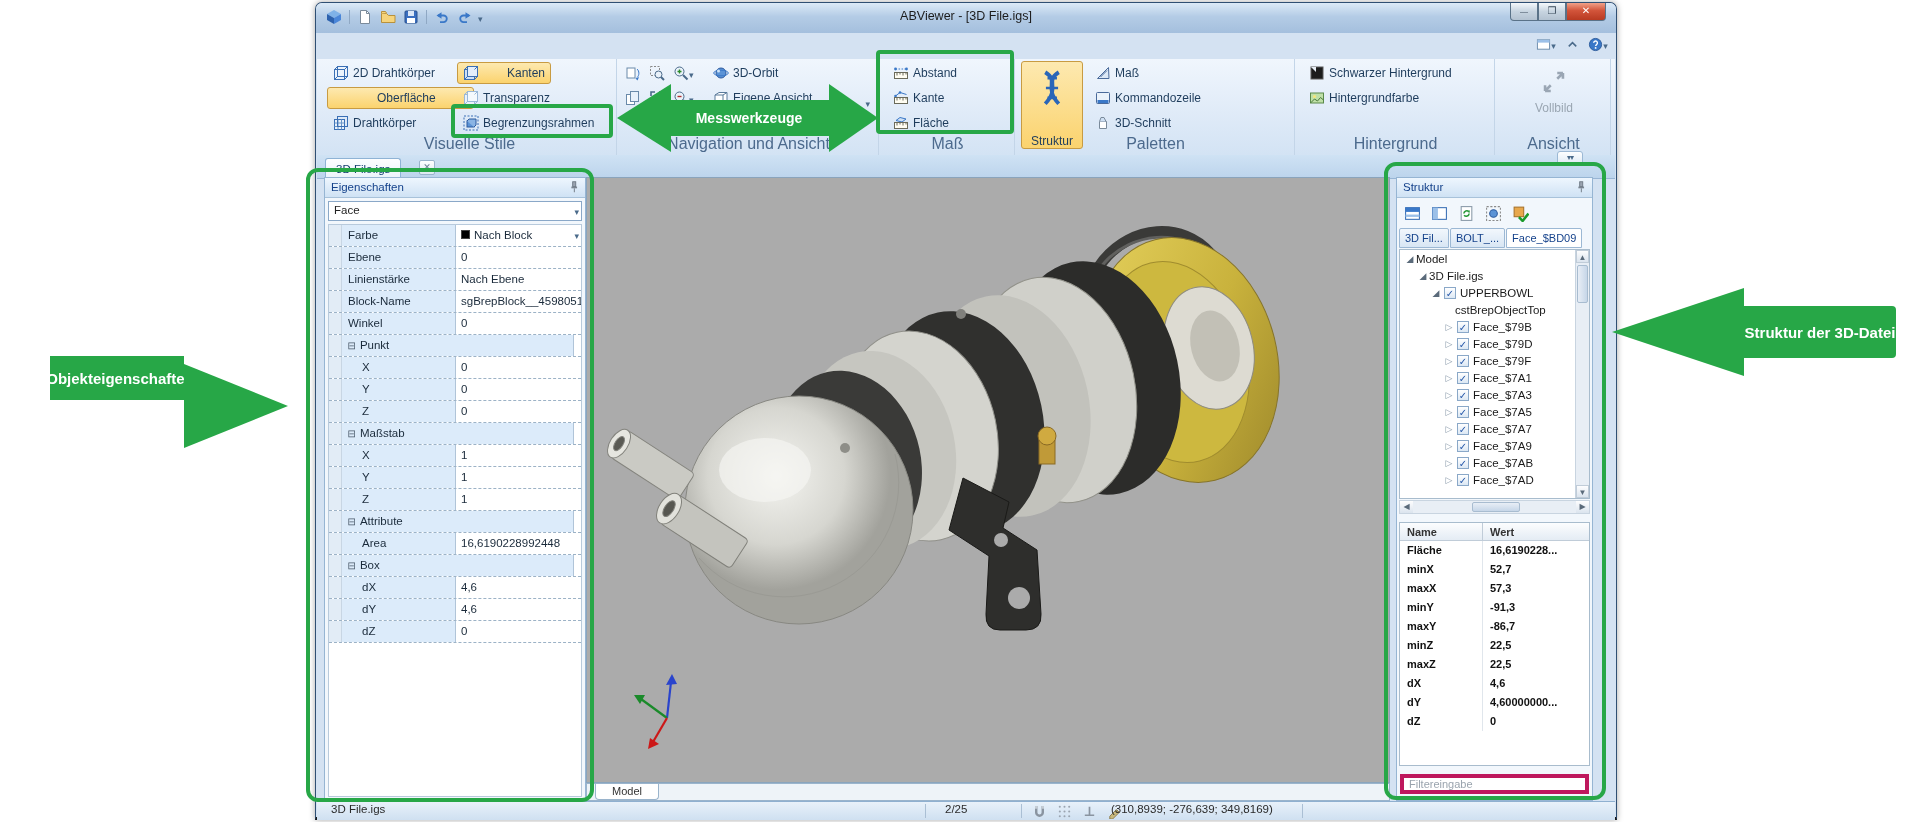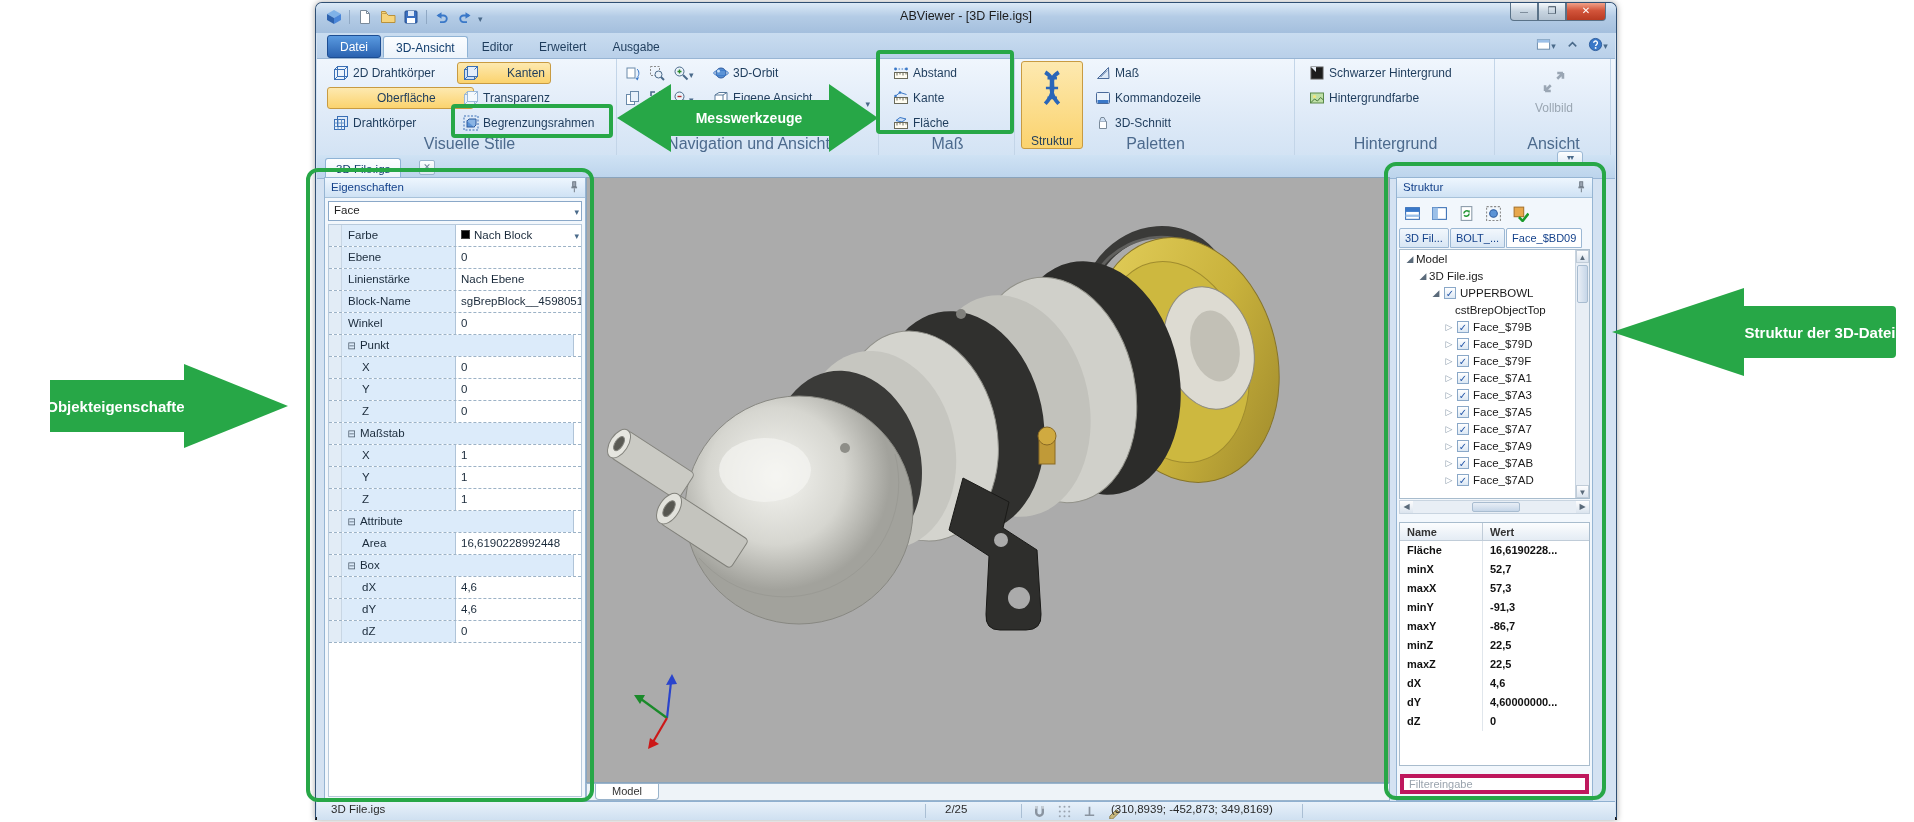--- a/index.html
+++ b/index.html
@@ -196,27 +196,20 @@
           <span class="dd"></span>
         </div>
       <div id="wintitle">ABViewer - [3D File.igs]</div>
       <div id="winbtns">
         <div class="wbtn min first"></div>
         <div class="wbtn max"></div>
         <div class="wbtn close"></div>
       </div>
     </div>
 
-    <div id="tabrow">
-        <div class="tab file">Datei</div>
-        <div class="tab active">3D-Ansicht</div>
-        <div class="tab">Editor</div>
-        <div class="tab">Erweitert</div>
-        <div class="tab">Ausgabe</div>
-      </div>
     <div id="tabrow-right">
         <div class="mini">
           <span class="ic">
             <svg width="15" height="15" viewBox="0 0 16 16">
               <rect x="1.5" y="3" width="13" height="10" fill="#fff" stroke="#6a8aaa"></rect>
               <rect x="1.5" y="3" width="13" height="3" fill="#9cc0e8"></rect>
             </svg>
           </span>
           <span class="dd"></span>
         </div>
@@ -912,32 +905,32 @@
           </div>
           <div class="mini">
             <span class="ic">
               <svg width="15" height="15" viewBox="0 0 16 16">
                 <path d="M3 13l7-7 3 3-7 7H3z" fill="#c8b87c" stroke="#8a7a4c"></path>
                 <path d="M10 6l3 3" stroke="#8a7a4c"></path>
               </svg>
             </span>
           </div>
         </div>
-      <span class="sbi" style="left:794px">(310,8939; -452,873; 349,8169)</span>
+      <span class="sbi" style="left:794px">(310,8939; -276,639; 349,8169)</span>
       <span class="ssep" style="left:985px"></span>
     </div>
   </div>
 
   <div class="gbox" style="left:306px; top:168px; width:288px; height:634px; border-radius:12px"></div>
   <div class="gbox" style="left:1384px; top:162px; width:222px; height:638px; border-radius:12px"></div>
   <div class="gbox" style="left:451px; top:104px; width:162px; height:34px; border-radius:4px"></div>
   <div class="gbox" style="left:876px; top:50px; width:138px; height:84px; border-radius:4px"></div>
 
   <div class="ann">
-    <div class="abody" style="left:50px; top:380px; width:134px; height:52px; font-size:15px; padding-left:6px">
+    <div class="abody" style="left:50px; top:356px; width:134px; height:44px; font-size:15px; padding-left:6px">
       <span>Objekteigenschaften</span>
     </div>
     <div class="tri" style="left:184px; top:364px; border-top:42px solid transparent; border-bottom:42px solid transparent; border-left:104px solid var(--green)"></div>
   </div>
 
   <div class="ann">
     <div class="tri" style="left:617px; top:84px; border-top:34px solid transparent; border-bottom:34px solid transparent; border-right:54px solid var(--green)"></div>
     <div class="abody" style="left:669px; top:100px; width:160px; height:36px; font-size:14px">
       <span>Messwerkzeuge</span>
     </div>

